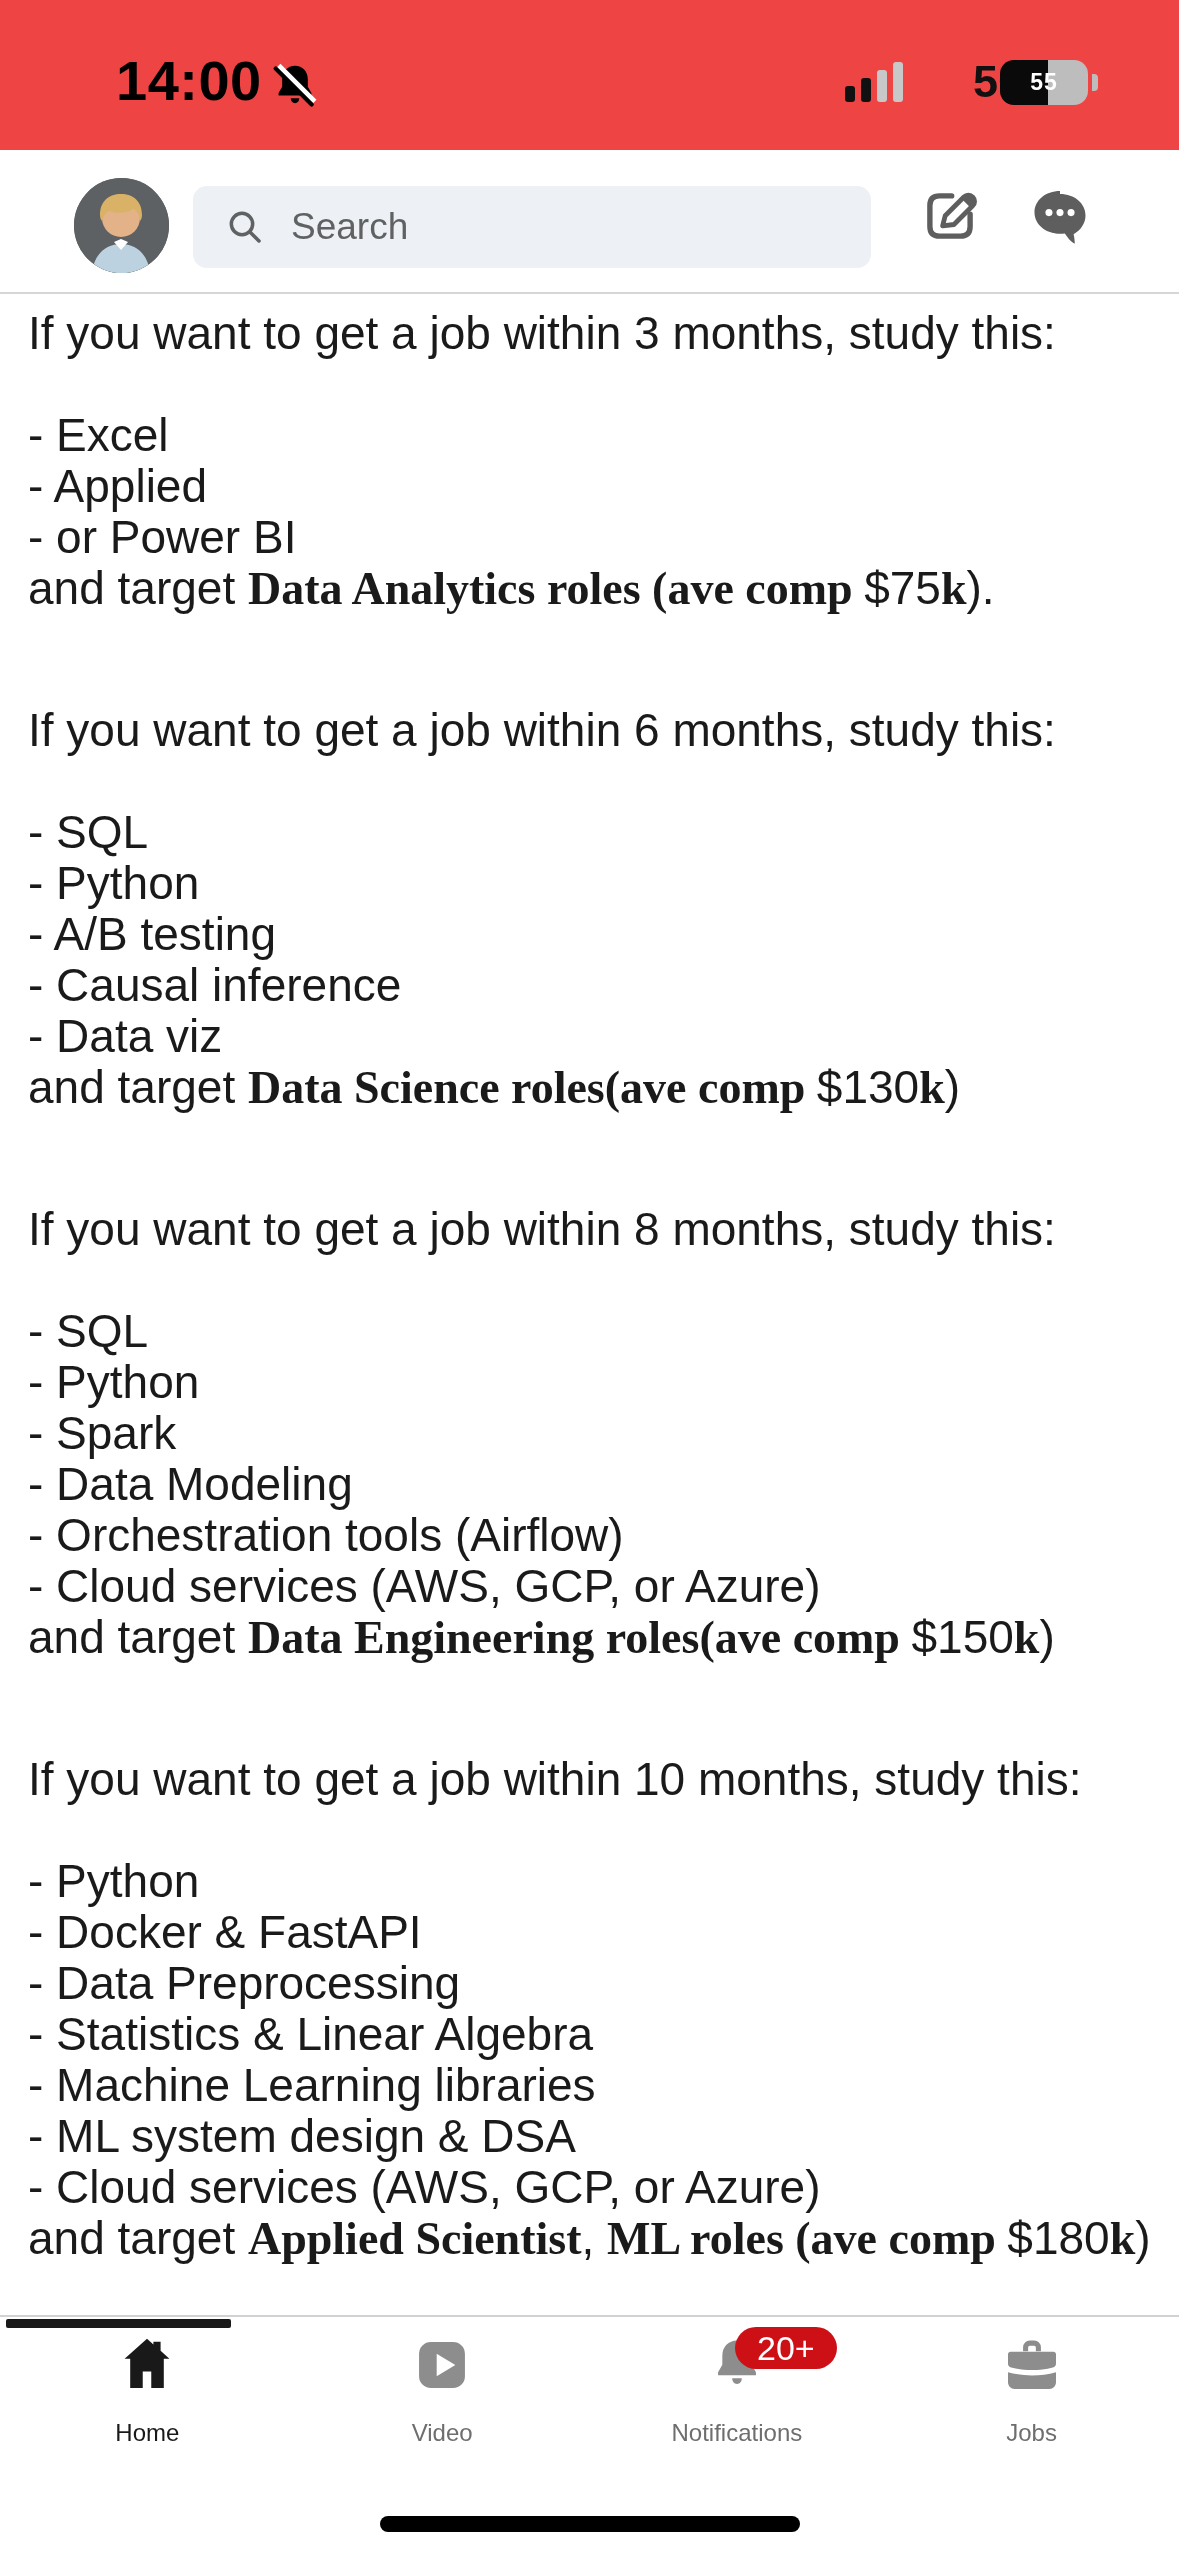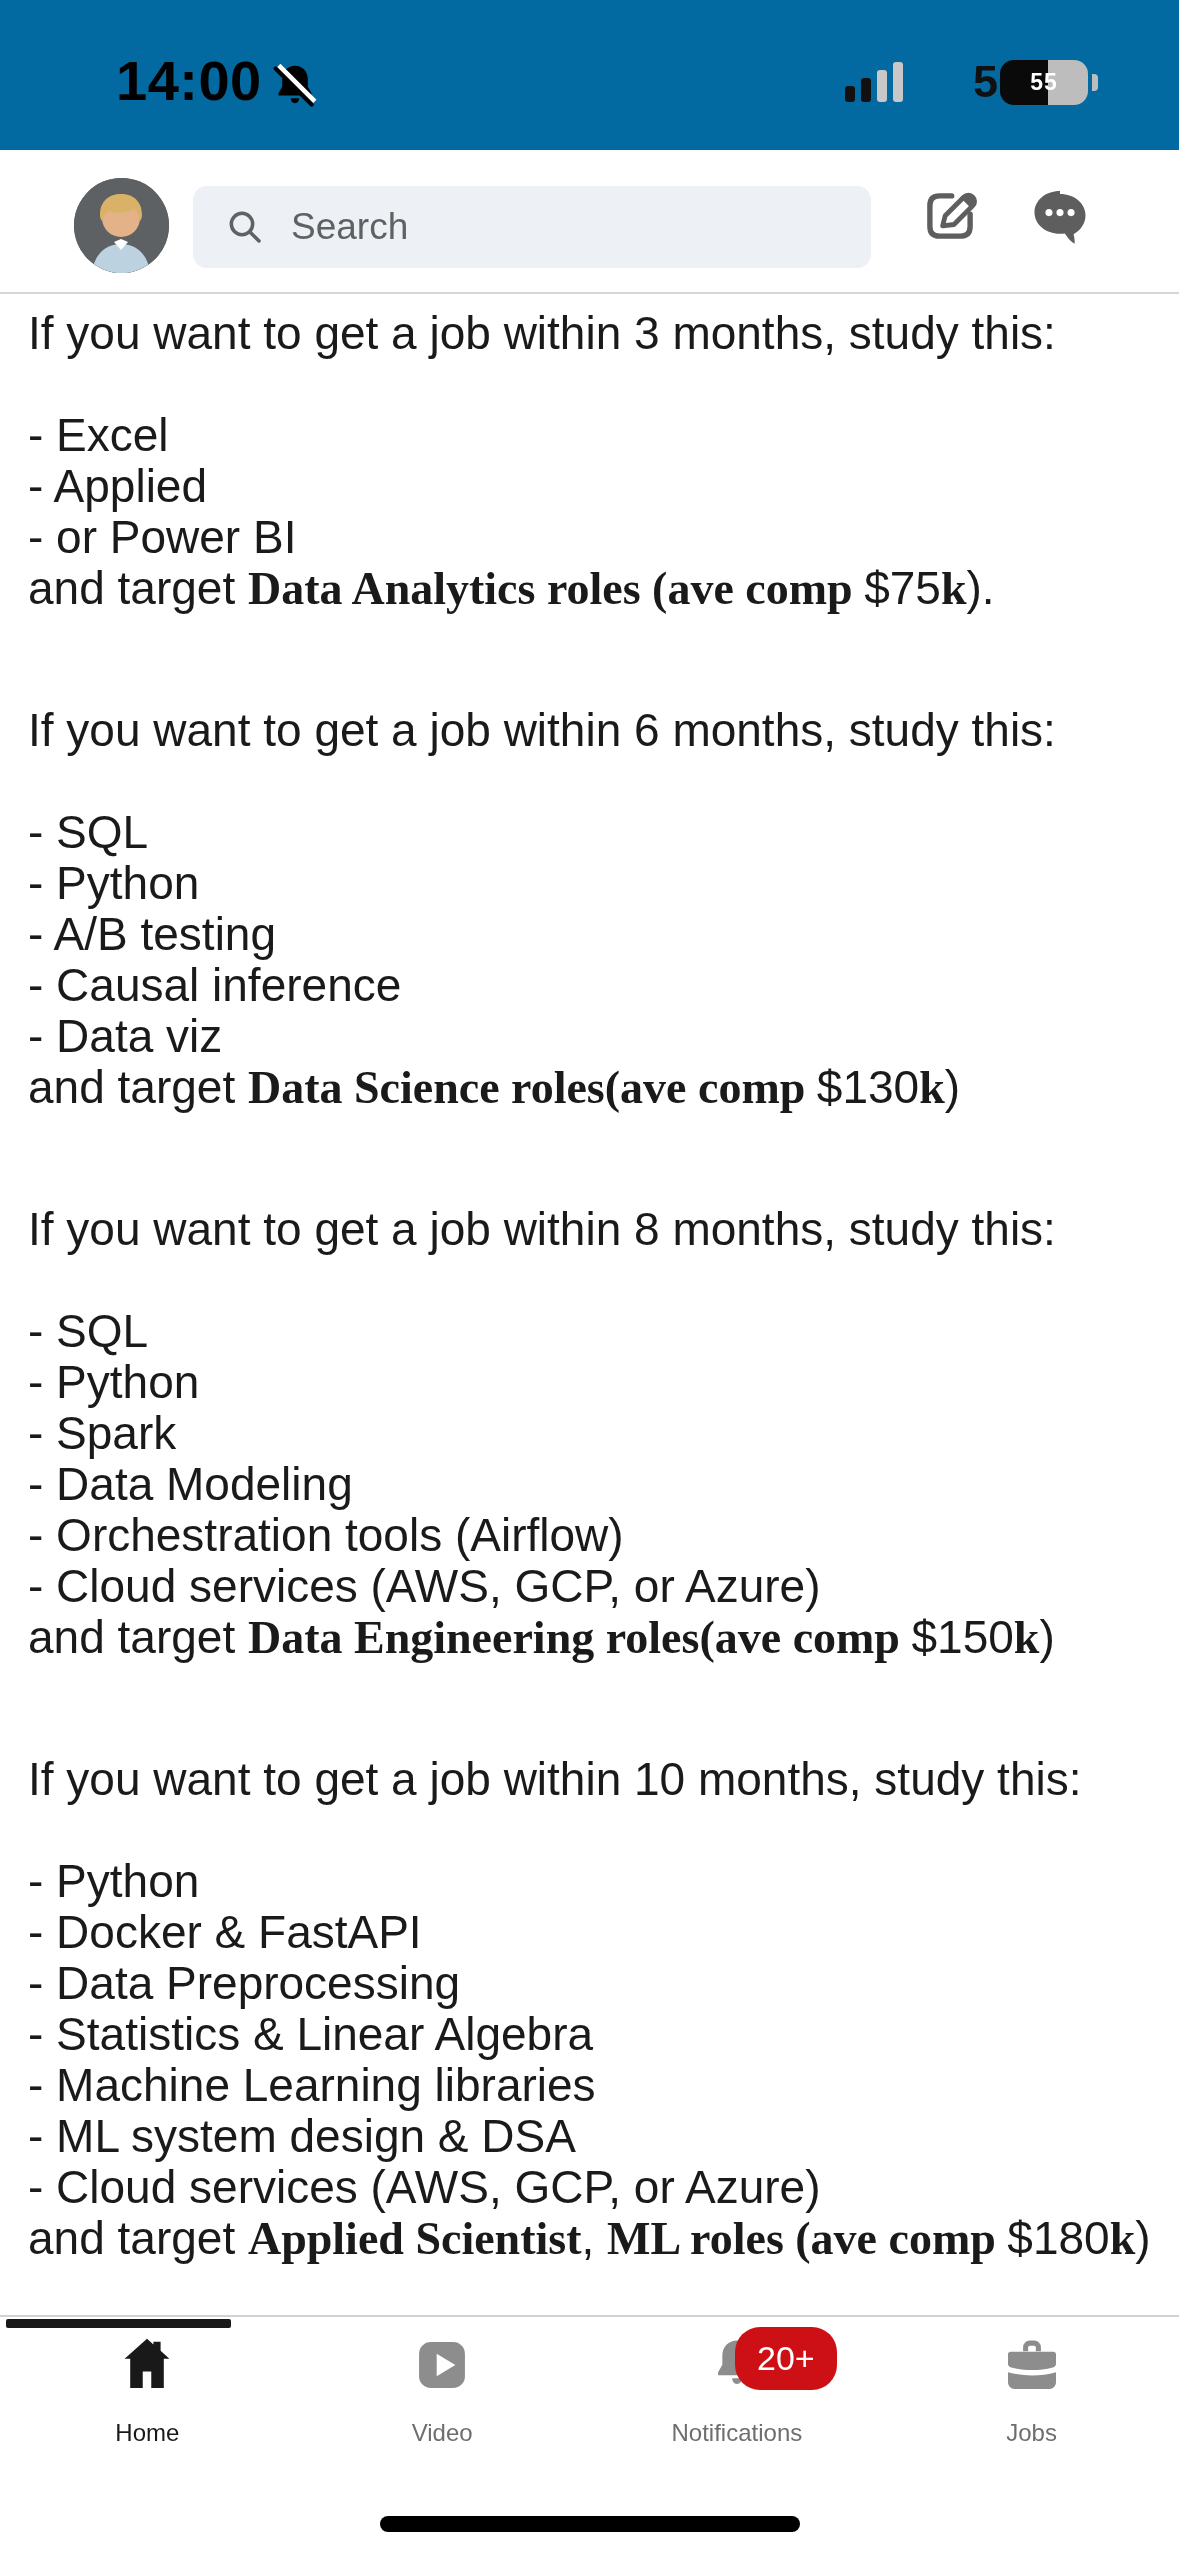--- a/index.html
+++ b/index.html
@@ -1,20 +1,20 @@
 <!DOCTYPE html>
 <html><head>
 <meta charset="utf-8">
 <style>
   * { margin:0; padding:0; box-sizing:border-box; }
   html,body { width:1179px; height:2556px; background:#ffffff; overflow:hidden; }
   body { font-family:"Liberation Sans", sans-serif; color:#191919; position:relative; }
 
   
-  .status-bar { position:absolute; top:0; left:0; width:1179px; height:150px; background:#0369a1; }
+  .status-bar { position:absolute; top:0; left:0; width:1179px; height:150px; background:#ef4444; }
   .time { position:absolute; left:116px; top:48px; font-size:56px; font-weight:700; color:#000; letter-spacing:0.5px; }
   .bell-slash { position:absolute; left:268px; top:60px; width:54px; height:54px; color:#000; }
   .signal { position:absolute; left:845px; top:62px; width:62px; height:40px; display:flex; align-items:flex-end; gap:6px; }
   .signal .bar { width:10px; border-radius:3px; background:#C8C8C8; }
   .signal .bar.filled { background:#111; }
   .network { position:absolute; left:973px; top:56px; font-size:45px; font-weight:700; color:#111; }
   .battery { position:absolute; left:1000px; top:60px; width:88px; height:45px; border-radius:14px; overflow:hidden;
              display:flex; align-items:center; justify-content:center; }
   .battery .fill-black { position:absolute; left:0; top:0; bottom:0; width:55%; background:#0a0a0a; }
   .battery .fill-gray  { position:absolute; right:0; top:0; bottom:0; width:45%; background:#BDBDBD; }
@@ -45,21 +45,21 @@
   
   .nav { position:absolute; top:2315px; left:0; width:1179px; height:241px; background:#fff; }
   .nav-hairline { position:absolute; top:0; left:0; width:1179px; height:2px; background:#D2D2D2; }
   .active-bar { position:absolute; top:4px; left:6px; width:225px; height:9px; background:#191919; border-radius:2px; }
   .nav-row { position:absolute; top:14px; left:0; width:1179px; display:flex; }
   .nav-item { flex:1 1 0; display:flex; flex-direction:column; align-items:center; }
   .nav-icon-wrap { position:relative; width:64px; height:64px; margin-top:4px; color:#8D8D8D; }
   .nav-item.active .nav-icon-wrap { color:#191919; }
   .nav-label { margin-top:22px; font-size:24px; color:#6E6E6E; white-space:nowrap; }
   .nav-item.active .nav-label { color:#191919; }
-  .badge { position:absolute; left:30px; top:-6px; min-width:102px; height:63px; border-radius:25px;
+  .badge { position:absolute; left:30px; top:-6px; min-width:102px; height:42px; border-radius:25px;
            color:#fff; font-size:34px; font-weight:400; display:flex; align-items:center; justify-content:center;
            padding:0 14px; }
   .home-indicator { position:absolute; left:380px; top:2516px; width:420px; height:16px; border-radius:8px; background:#000; }
 
   svg { display:block; width:100%; height:100%; }
 </style>
 </head>
 <body>
 
 <div class="status-bar">

